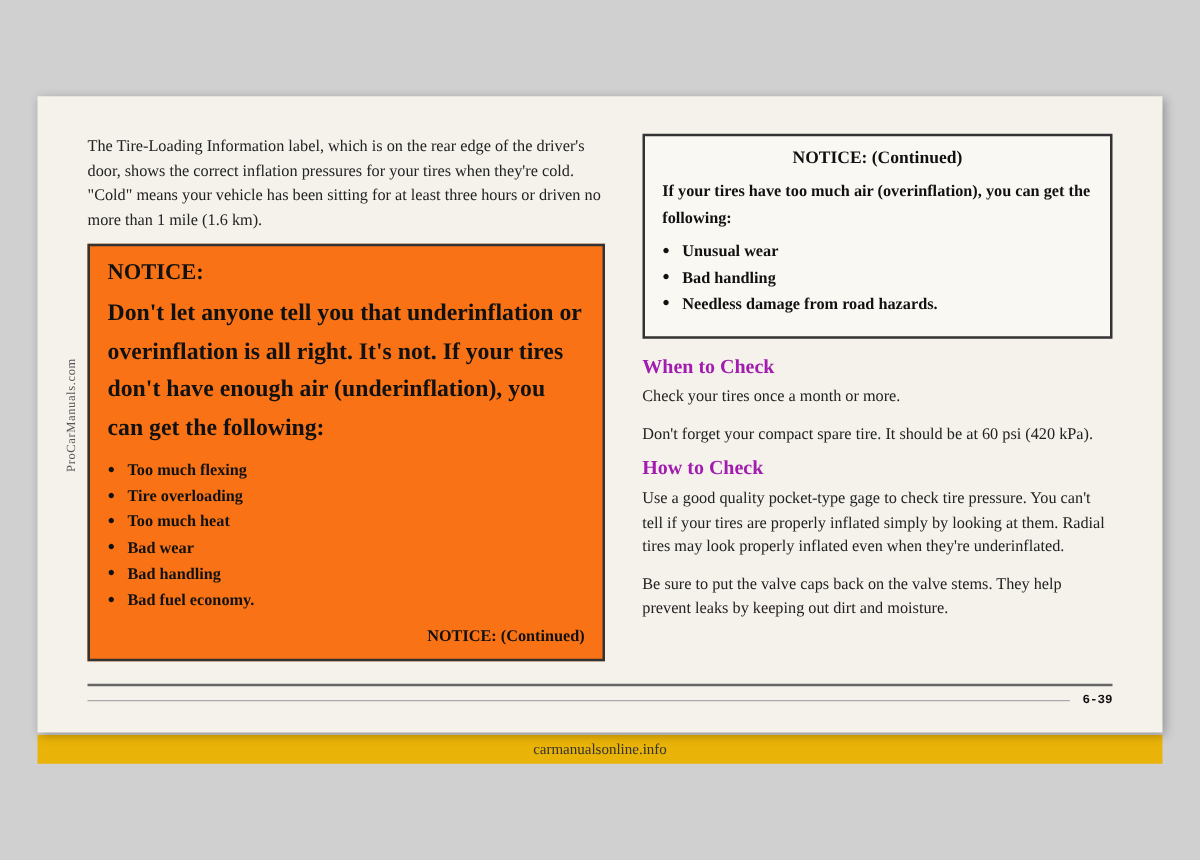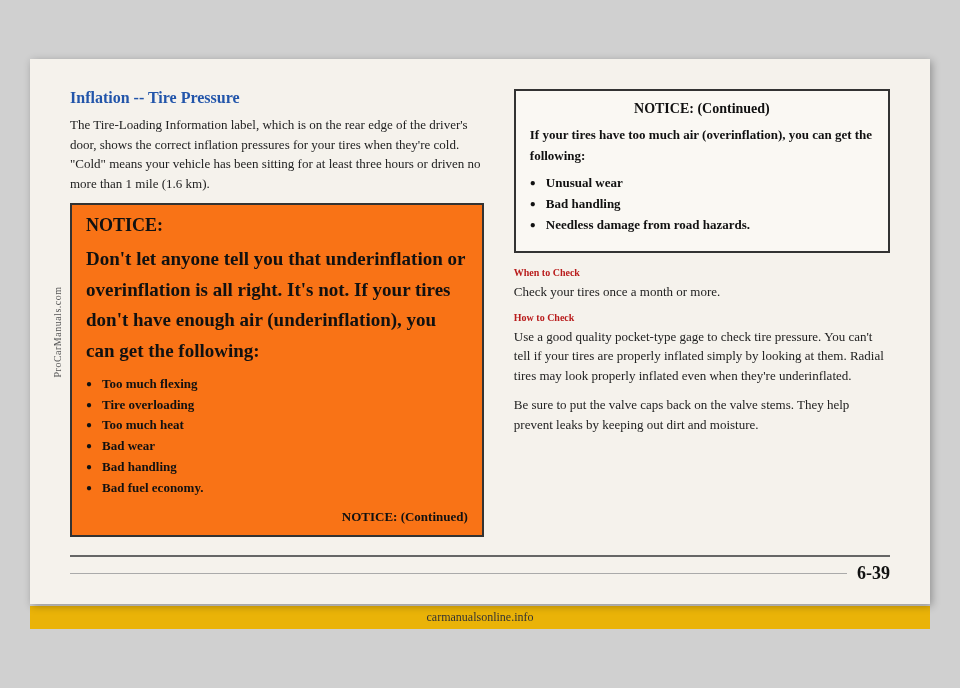--- a/index.html
+++ b/index.html
@@ -114,38 +114,39 @@
       border-bottom: none;
     }
     .notice-body-right {
       font-size: 13px;
       font-weight: bold;
       line-height: 1.6;
       color: #111;
       margin-bottom: 6px;
     }
     .subsection-title {
-      font-size: 10px;
-      font-weight: bold;
-      color: #b91c1c;
+      font-size: 16px;
+      font-weight: bold;
+      color: #a21caf;
       margin-bottom: 4px;
       margin-top: 10px;
     }
     .page-bottom {
       display: flex;
       justify-content: flex-end;
       align-items: center;
       margin-top: 18px;
       border-top: 2px solid #666;
       padding-top: 6px;
     }
     .page-number {
-      font-size: 18px;
-      font-weight: bold;
-      color: #111;
+      font-size: 10px;
+      font-weight: bold;
+      color: #111;
+      font-family: Liberation Mono, monospace;
     }
     .bottom-line {
       flex: 1;
       height: 1px;
       background: #aaa;
       margin-right: 10px;
     }
     .watermark-bar {
       width: 900px;
       background: #eab308;
@@ -158,21 +159,20 @@
   </style>
 </head>
 <body>
 
 <div class="page-wrapper">
   <span class="side-label">ProCarManuals.com</span>
 
   <div class="two-col">
 
     <div class="col-left">
-      <div class="section-title">Inflation -- Tire Pressure</div>
       <div class="body-text">The Tire-Loading Information label, which is on the rear edge of the driver's door, shows the correct inflation pressures for your tires when they're cold. "Cold" means your vehicle has been sitting for at least three hours or driven no more than 1 mile (1.6 km).</div>
 
       <div class="notice-box">
         <div class="notice-title">NOTICE:</div>
         <div class="notice-body">Don't let anyone tell you that underinflation or overinflation is all right. It's not. If your tires don't have enough air (underinflation), you can get the following:</div>
         <ul class="bullet-list">
           <li>Too much flexing</li>
           <li>Tire overloading</li>
           <li>Too much heat</li>
           <li>Bad wear</li>
@@ -189,20 +189,21 @@
         <div class="notice-body-right">If your tires have too much air (overinflation), you can get the following:</div>
         <ul class="bullet-list">
           <li>Unusual wear</li>
           <li>Bad handling</li>
           <li>Needless damage from road hazards.</li>
         </ul>
       </div>
 
       <div class="subsection-title">When to Check</div>
       <div class="body-text">Check your tires once a month or more.</div>
+      <div class="body-text">Don't forget your compact spare tire. It should be at 60 psi (420 kPa).</div>
 
       <div class="subsection-title">How to Check</div>
       <div class="body-text">Use a good quality pocket-type gage to check tire pressure. You can't tell if your tires are properly inflated simply by looking at them. Radial tires may look properly inflated even when they're underinflated.</div>
       <div class="body-text">Be sure to put the valve caps back on the valve stems. They help prevent leaks by keeping out dirt and moisture.</div>
     </div>
   </div>
 
   <div class="page-bottom">
     <div class="bottom-line"></div>
     <span class="page-number">6-39</span>

